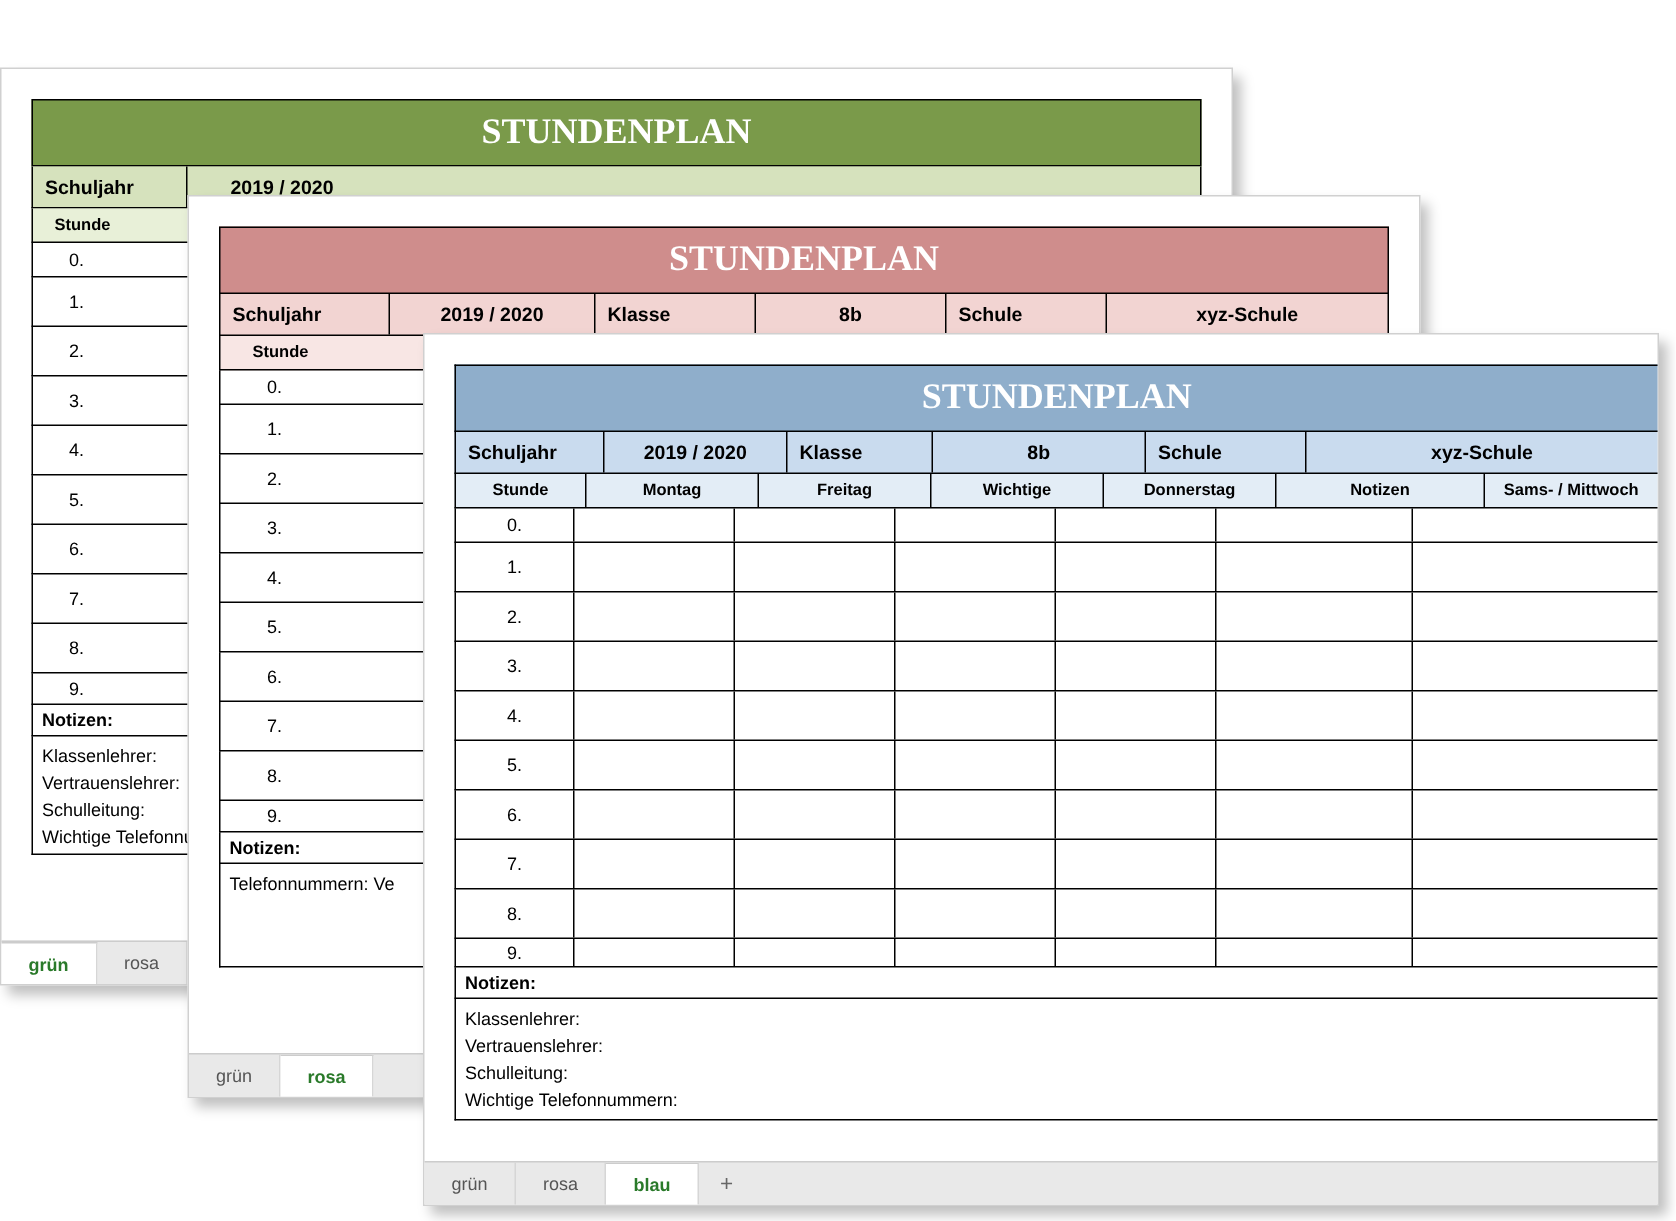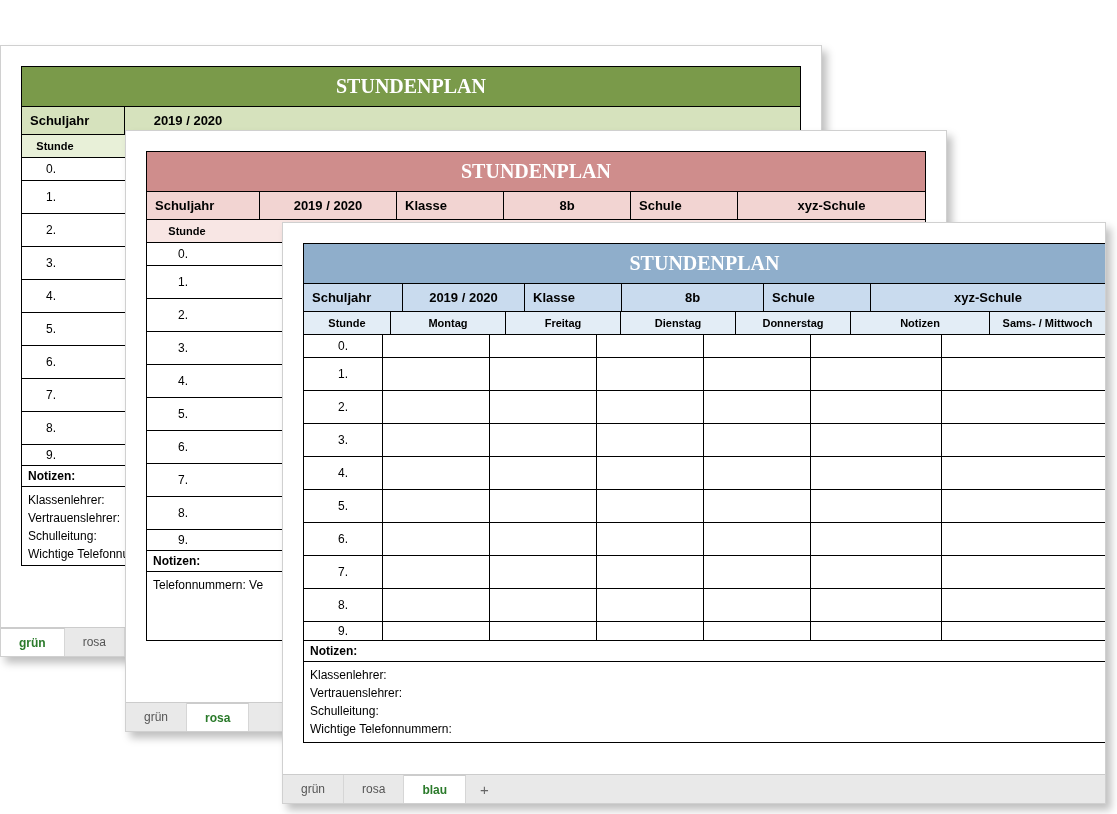--- a/index.html
+++ b/index.html
@@ -14,21 +14,21 @@
   }
   .layer {
     position: absolute;
     background: #ffffff;
     border: 1px solid #d0d0d0;
     box-shadow: 5px 6px 8px rgba(0,0,0,0.25);
   }
   .title-bar {
     font-family: Georgia, "Times New Roman", serif;
     font-weight: bold;
-    font-size: 20px;
+    font-size: 24px;
     text-align: center;
     color: #fff;
     padding: 8px 0;
     border: 1px solid #000;
   }
   .meta-row {
     display: flex;
     border-left: 1px solid #000;
     border-right: 1px solid #000;
     border-bottom: 1px solid #000;
@@ -238,21 +238,21 @@
       <div style="width:105px; font-weight:bold; justify-content:center;">2019 / 2020</div>
       <div class="meta-label" style="width:80px;">Klasse</div>
       <div style="width:125px; font-weight:bold; justify-content:center;">8b</div>
       <div class="meta-label" style="width:90px;">Schule</div>
       <div style="flex:1; font-weight:bold; justify-content:center;">xyz-Schule</div>
     </div>
     <div class="header-row" style="background:#e3edf6; border-right:none;">
       <div class="c-stunde">Stunde</div>
       <div class="c-day">Montag</div>
       <div class="c-day">Freitag</div>
-      <div class="c-day">Dienstag</div>
+      <div class="c-day">Wichtige</div>
       <div class="c-day">Donnerstag</div>
       <div class="c-day" style="width:130px;">Notizen</div>
       <div class="c-day-last">Sams- / Mittwoch</div>
     </div>
     <div id="blue-rows">
         <div class="body-row" style="height: 22px; border-right: none;">
           <div style="width: 78px;">0.</div>
           <div style="width: 106px;"></div>
           <div style="width: 106px;"></div>
           <div style="width: 106px;"></div>

